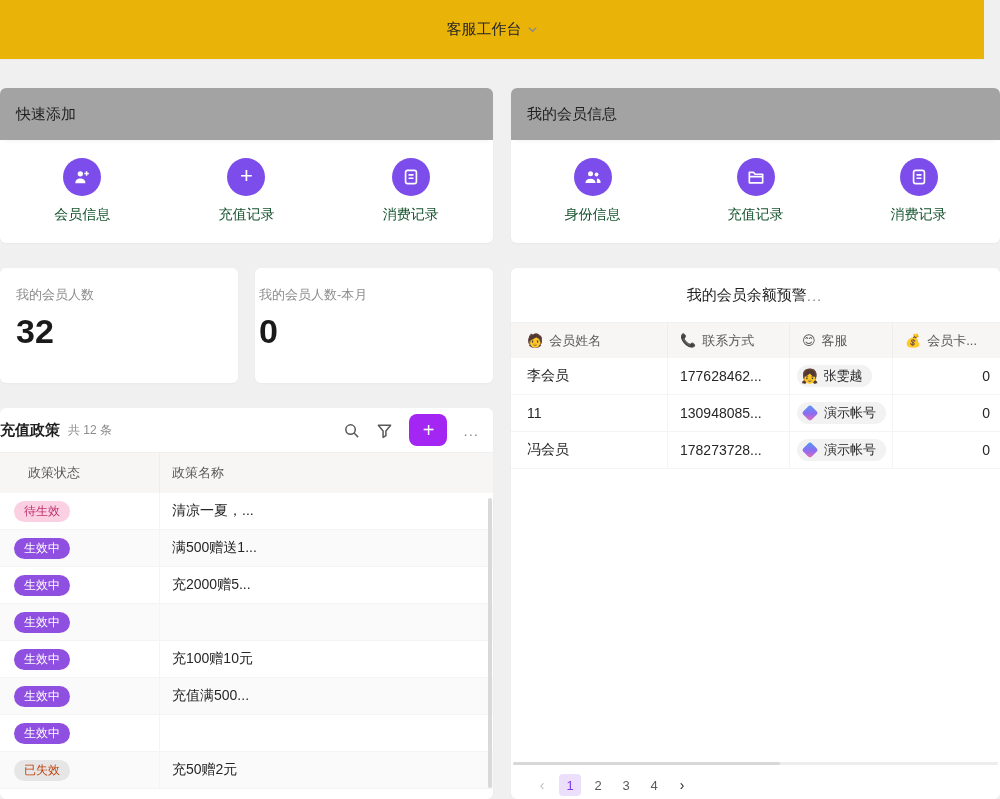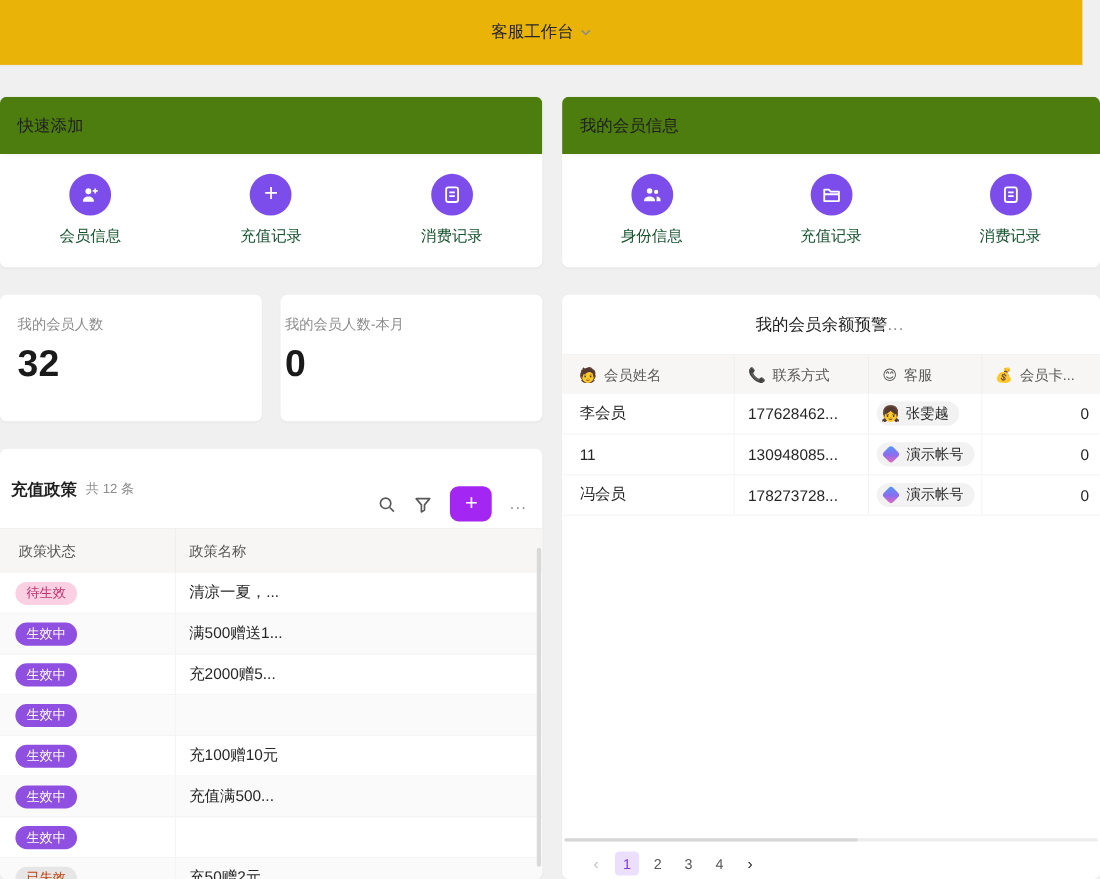--- a/index.html
+++ b/index.html
@@ -7,51 +7,51 @@
   body { font-family:"Liberation Sans","DejaVu Sans",sans-serif; background:#f0f0f0; color:#262626; overflow:hidden; }
   .screen { position:relative; width:1000px; height:799px; }
 
   
   .topbar { position:absolute; top:0; left:0; width:984px; height:60px; background:#eab308; border-bottom:1px solid #ebebeb; display:flex; align-items:center; justify-content:center; }
   .topbar-title { font-size:15px; font-weight:500; color:#262626; display:flex; align-items:center; gap:5px; cursor:pointer; }
   .chev { width:11px; height:11px; color:#8c8c8c; }
 
   
   .card { position:absolute; background:#fff; border-radius:6px; box-shadow:0 1px 2px rgba(0,0,0,.03); overflow:hidden; }
-  .card-title-bar { height:52px; display:flex; align-items:center; padding:0 16px; font-size:15px; font-weight:500; color:#1f1f1f; background:#4d7c0f; position:relative; z-index:2; box-shadow:0 3px 6px -4px rgba(0,0,0,.10); }
+  .card-title-bar { height:52px; display:flex; align-items:center; padding:0 16px; font-size:15px; font-weight:500; color:#1f1f1f; background:#a3a3a3; position:relative; z-index:2; box-shadow:0 3px 6px -4px rgba(0,0,0,.10); }
 
   
   #card-quick-add { left:0; top:88px; width:493px; height:155px; }
   #card-member-info { left:511px; top:88px; width:489px; height:155px; }
   .action-row { display:flex; justify-content:space-around; align-items:flex-start; padding-top:18px; }
   .action-item { display:flex; flex-direction:column; align-items:center; gap:10px; cursor:pointer; width:110px; }
   .action-circle { width:38px; height:38px; border-radius:50%; background:#7c4dea; display:flex; align-items:center; justify-content:center; color:#fff; }
   .action-circle svg { width:20px; height:20px; }
   .action-circle .plus-glyph { font-size:22px; font-weight:400; line-height:1; margin-top:-2px; }
   .action-label { font-size:14px; color:#14532d; }
 
   
   #card-stat-1 { left:0; top:268px; width:238px; height:115px; padding:18px 16px; }
   #card-stat-2 { left:255px; top:268px; width:238px; height:115px; padding:18px 4px; }
   .stat-label { font-size:13px; color:#8c8c8c; }
   .stat-value { font-size:34px; font-weight:700; color:#1a1a1a; margin-top:8px; }
 
   
   #card-policy { left:0; top:408px; width:493px; height:391px; }
-  .policy-header { height:45px; display:flex; padding:0 14px 0 10px; border-bottom:1px solid #f0f0f0;margin-top:28px; }
+  .policy-header { height:45px; display:flex; align-items:center; padding:0 14px 0 0; border-bottom:1px solid #f0f0f0; }
   .policy-title { font-size:15px; font-weight:700; color:#1f1f1f; }
   .policy-count { font-size:12px; color:#8c8c8c; margin-left:8px; }
   .policy-tools { margin-left:auto; display:flex; align-items:center; gap:16px; }
   .tool-icon { width:17px; height:17px; color:#595959; cursor:pointer; display:flex; align-items:center; }
   .tool-icon svg { width:17px; height:17px; }
   .add-btn { width:38px; height:32px; border-radius:8px; background:#a426f2; color:#fff; font-size:20px; line-height:1; display:flex; align-items:center; justify-content:center; cursor:pointer; border:none; }
   .more-dots { color:#8c8c8c; font-size:15px; letter-spacing:1px; cursor:pointer; }
 
   .ptable-head { height:40px; background:#f7f6f4; display:flex; align-items:center; font-size:13px; color:#595959; }
-  .ph-status { width:160px; padding-left:17px; border-right:1px solid #efeeec; height:100%; display:flex; align-items:center; }
+  .ph-status { width:160px; padding-left:28px; border-right:1px solid #efeeec; height:100%; display:flex; align-items:center; }
   .ph-name { flex:1; padding-left:12px; height:100%; display:flex; align-items:center; }
   .prow { height:37px; display:flex; align-items:center; border-bottom:1px solid #f4f4f4; font-size:14px; }
   .prow:nth-child(even) { background:#fafafa; }
   .pcell-status { width:160px; padding-left:14px; border-right:1px solid #f4f4f4; height:100%; display:flex; align-items:center; }
   .pcell-name { flex:1; padding-left:12px; color:#262626; white-space:nowrap; overflow:hidden; }
   .badge { display:inline-block; padding:3px 10px; border-radius:11px; font-size:12px; line-height:15px; }
   .badge-pending { background:#fbd0e3; color:#c1316e; }
   .badge-active  { background:#8f4fe0; color:#fff; }
   .badge-expired { background:#e6e6e6; color:#c2410c; }
   .v-scrollbar { position:absolute; right:1px; top:90px; width:4px; height:290px; background:#d9d9d9; border-radius:2px; }

